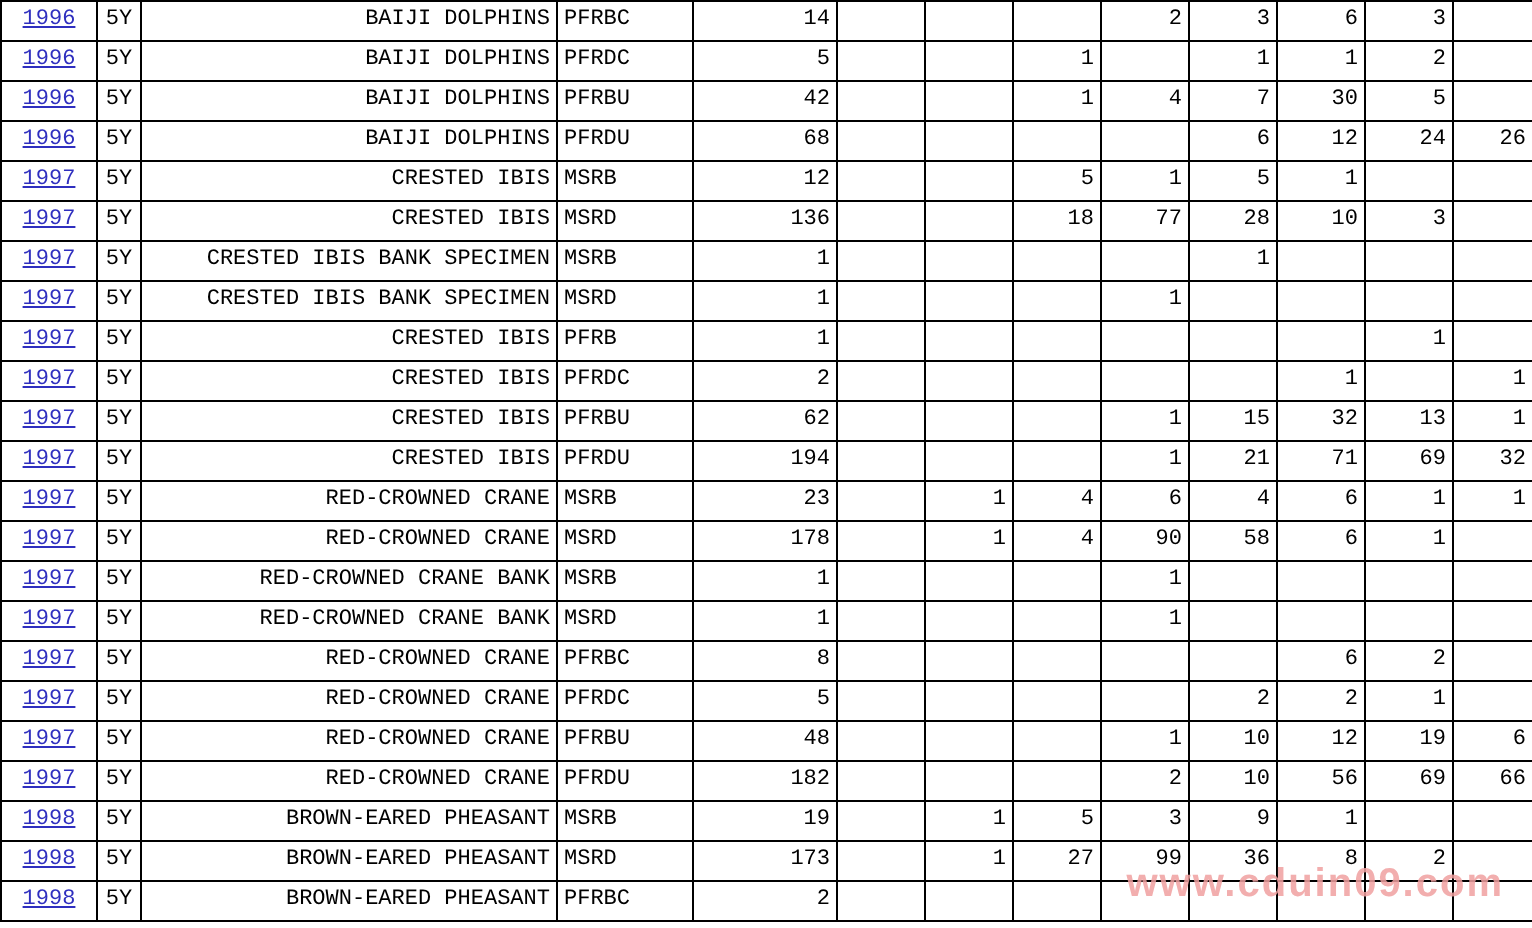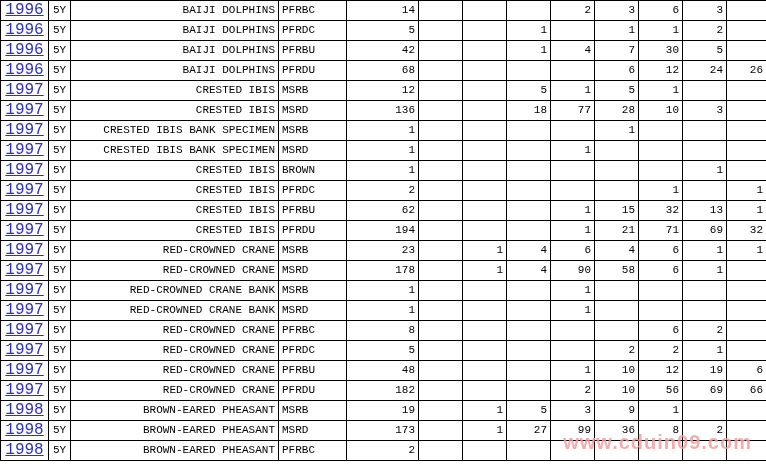--- a/index.html
+++ b/index.html
@@ -45,21 +45,21 @@
   col.c-n7     { width: 44px; }
   col.c-n8     { width: 40px; }
 
   td.year {
     text-align: center;
     padding: 0;
   }
   td.year a {
     color: #2f2fbf;
     text-decoration: underline;
-    font-size: 16px;
+    font-size: 11px;
     cursor: pointer;
   }
   td.term {
     text-align: center;
     padding-left: 2px;
   }
   td.name {
     text-align: right;
     padding-left: 4px;
     letter-spacing: 0px;
@@ -223,21 +223,21 @@
         <td class="num">1</td>
         <td class="num"></td>
         <td class="num"></td>
         <td class="num"></td>
         <td class="num"></td>
       </tr>
       <tr>
         <td class="year"><a>1997</a></td>
         <td class="term">5Y</td>
         <td class="name">CRESTED IBIS</td>
-        <td class="code">BROWN</td>
+        <td class="code">PFRB</td>
         <td class="qty">1</td>
         <td class="num"></td>
         <td class="num"></td>
         <td class="num"></td>
         <td class="num"></td>
         <td class="num"></td>
         <td class="num"></td>
         <td class="num">1</td>
         <td class="num"></td>
       </tr>

